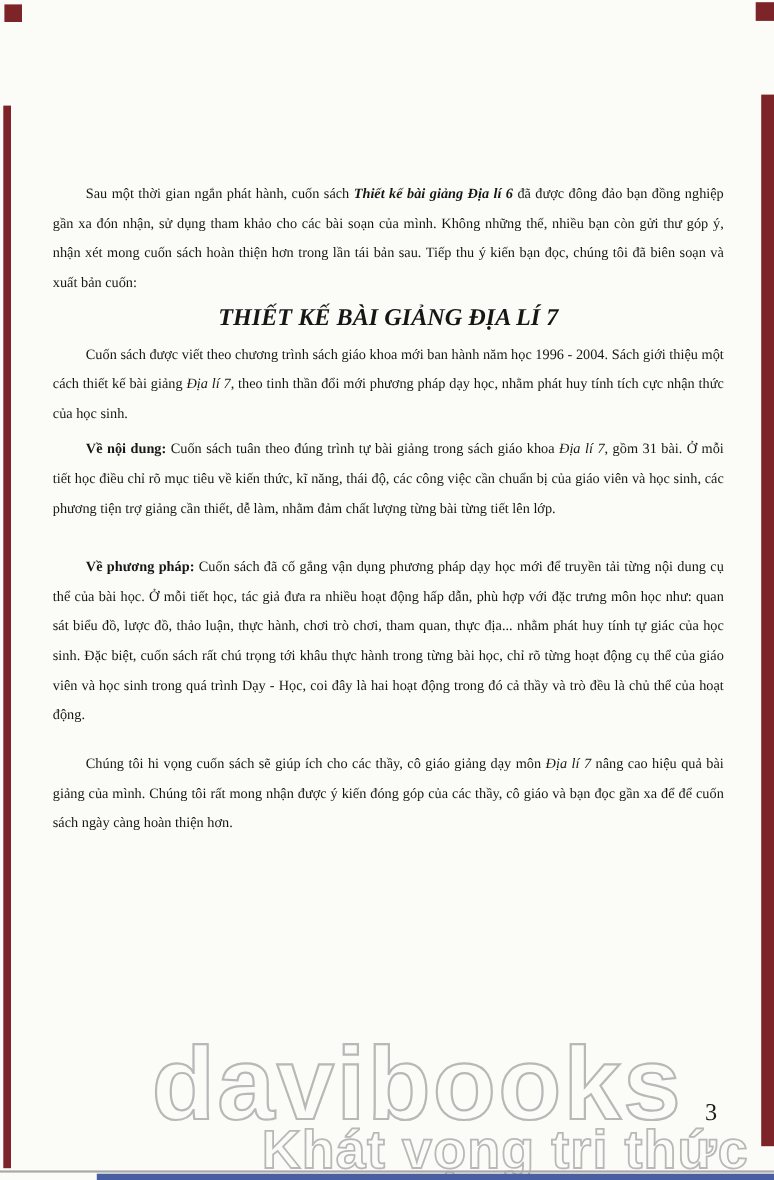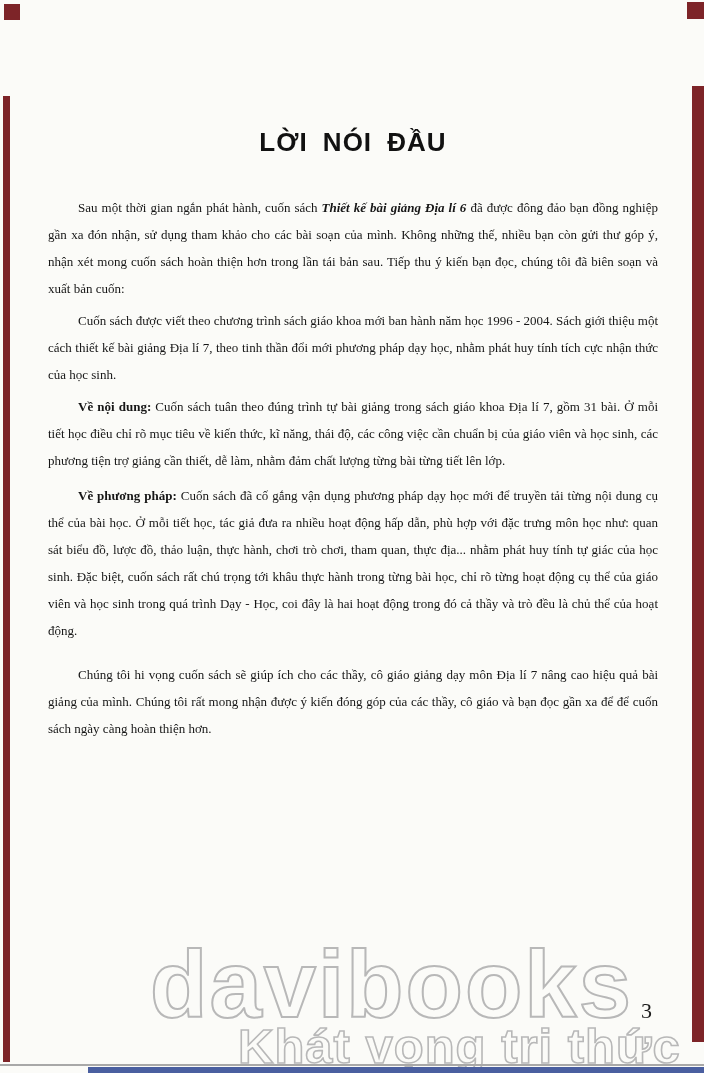--- a/index.html
+++ b/index.html
@@ -38,33 +38,33 @@
     margin:0;margin-top:5px;
     font-size:13px;line-height:27px;
     text-align:justify;text-indent:30px;color:var(--text,#161616);
   }
   .para.first{margin-top:36px;}
   .para.center-heading{
     margin-top:3px;margin-bottom:3px;
     text-align:center;text-indent:0;
     font-size:22px;line-height:30px;
   }
-  .para.p-metodo{margin-top:8px;}
+  .para.p-metodo{margin-top:26px;}
   .para.last{margin-top:17px;}
   .s-n{font-style:normal;font-weight:normal;}
   .s-b{font-weight:bold;}
-  .s-i{}
+  .s-i{font-style:italic;}
   .s-bi{font-weight:bold;font-style:italic;}
 
   .watermark{
     position:absolute;left:0;top:0;width:704px;height:1073px;
     pointer-events:none;
   }
   .wm-brand{
-    position:absolute;left:150px;top:938px;
+    position:absolute;left:138px;top:938px;
     font-family:"Liberation Sans","DejaVu Sans",sans-serif;
     font-weight:bold;font-size:94px;line-height:1;
     letter-spacing:2px;
     color:rgba(255,255,255,0.01);
     -webkit-text-stroke:2px var(--watermark_outline,#b8b8b8);
   }
   .wm-slogan{
     position:absolute;left:238px;top:1022px;
     font-family:"Liberation Sans","DejaVu Sans",sans-serif;
     font-weight:bold;font-size:49px;line-height:1;
@@ -81,23 +81,23 @@
 <body>
 
 <div class="scan-page">
 
   <div class="corner-mark tl"></div>
   <div class="corner-mark tr"></div>
   <div class="edge-bar left"></div>
   <div class="edge-bar right"></div>
 
   <div class="content">
-    <h1 class="page-title">LỜI NÓI ĐẦU</h1>
     <div id="foreword-body">
         <p class="para first"><span class="s-n">Sau một thời gian ngắn phát hành, cuốn sách </span><span class="s-bi">Thiết kế bài giảng Địa lí 6</span><span class="s-n"> đã được đông đảo bạn đồng nghiệp gần xa đón nhận, sử dụng tham khảo cho các bài soạn của mình. Không những thế, nhiều bạn còn gửi thư góp ý, nhận xét mong cuốn sách hoàn thiện hơn trong lần tái bản sau. Tiếp thu ý kiến bạn đọc, chúng tôi đã biên soạn và xuất bản cuốn:</span></p>
+        <p class="para center-heading"><span class="s-bi">THIẾT KẾ BÀI GIẢNG ĐỊA LÍ 7</span></p>
         <p class="para"><span class="s-n">Cuốn sách được viết theo chương trình sách giáo khoa mới ban hành năm học 1996 - 2004. Sách giới thiệu một cách thiết kế bài giảng </span><span class="s-i">Địa lí 7</span><span class="s-n">, theo tinh thần đổi mới phương pháp dạy học, nhằm phát huy tính tích cực nhận thức của học sinh.</span></p>
         <p class="para"><span class="s-b">Về nội dung: </span><span class="s-n">Cuốn sách tuân theo đúng trình tự bài giảng trong sách giáo khoa </span><span class="s-i">Địa lí 7</span><span class="s-n">, gồm 31 bài. Ở mỗi tiết học điều chỉ rõ mục tiêu về kiến thức, kĩ năng, thái độ, các công việc cần chuẩn bị của giáo viên và học sinh, các phương tiện trợ giảng cần thiết, dễ làm, nhằm đảm chất lượng từng bài từng tiết lên lớp.</span></p>
         <p class="para p-metodo"><span class="s-b">Về phương pháp: </span><span class="s-n">Cuốn sách đã cố gắng vận dụng phương pháp dạy học mới để truyền tải từng nội dung cụ thể của bài học. Ở mỗi tiết học, tác giả đưa ra nhiều hoạt động hấp dẫn, phù hợp với đặc trưng môn học như: quan sát biểu đồ, lược đồ, thảo luận, thực hành, chơi trò chơi, tham quan, thực địa... nhằm phát huy tính tự giác của học sinh. Đặc biệt,  cuốn sách rất chú trọng tới khâu thực hành trong từng bài học, chỉ rõ từng hoạt động cụ thể của giáo viên và học sinh trong quá trình Dạy - Học, coi đây là hai hoạt động trong đó cả thầy và trò đều là chủ thể của hoạt động.</span></p>
         <p class="para last"><span class="s-n">Chúng tôi hi vọng cuốn sách sẽ giúp ích cho các thầy, cô giáo giảng dạy môn </span><span class="s-i">Địa lí 7</span><span class="s-n"> nâng cao hiệu quả bài giảng của mình. Chúng tôi rất mong nhận được ý kiến đóng góp của các thầy, cô giáo và bạn đọc gần xa để để cuốn sách ngày càng hoàn thiện hơn.</span></p>
       </div>
   </div>
 
   <div class="watermark">
     <div class="wm-brand">davibooks</div>
     <div class="wm-slogan">Khát vọng tri thức</div>

